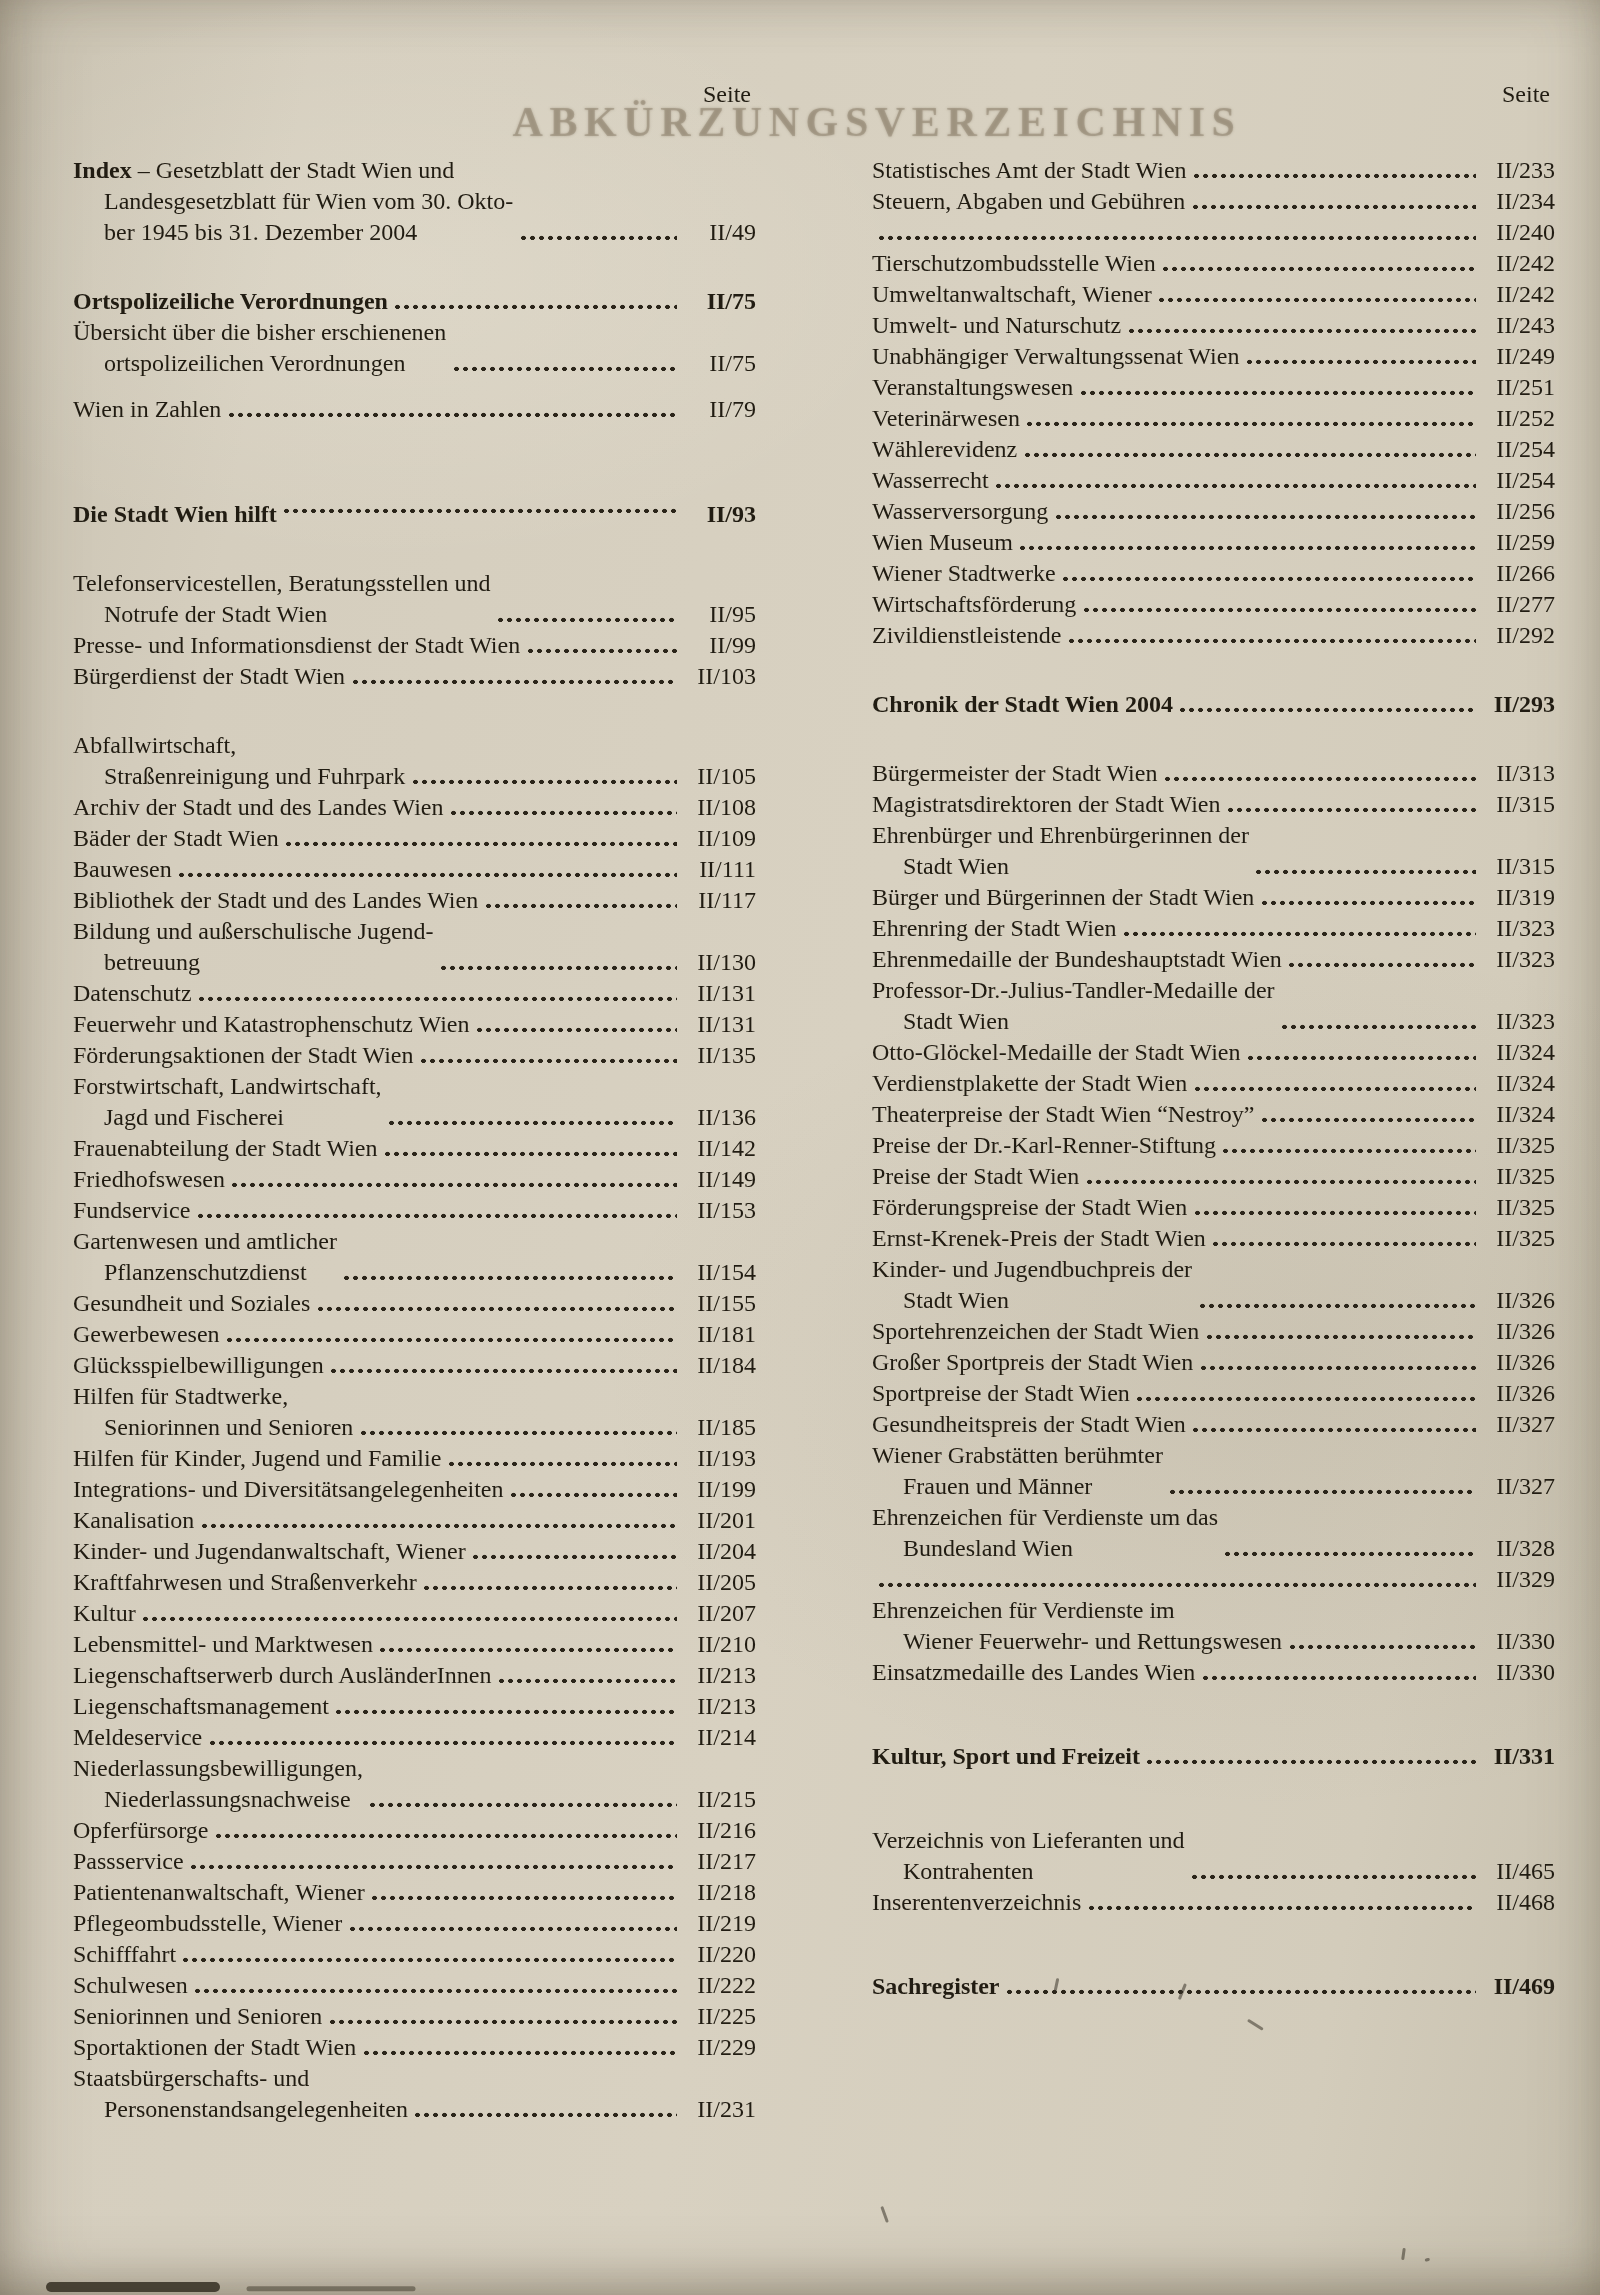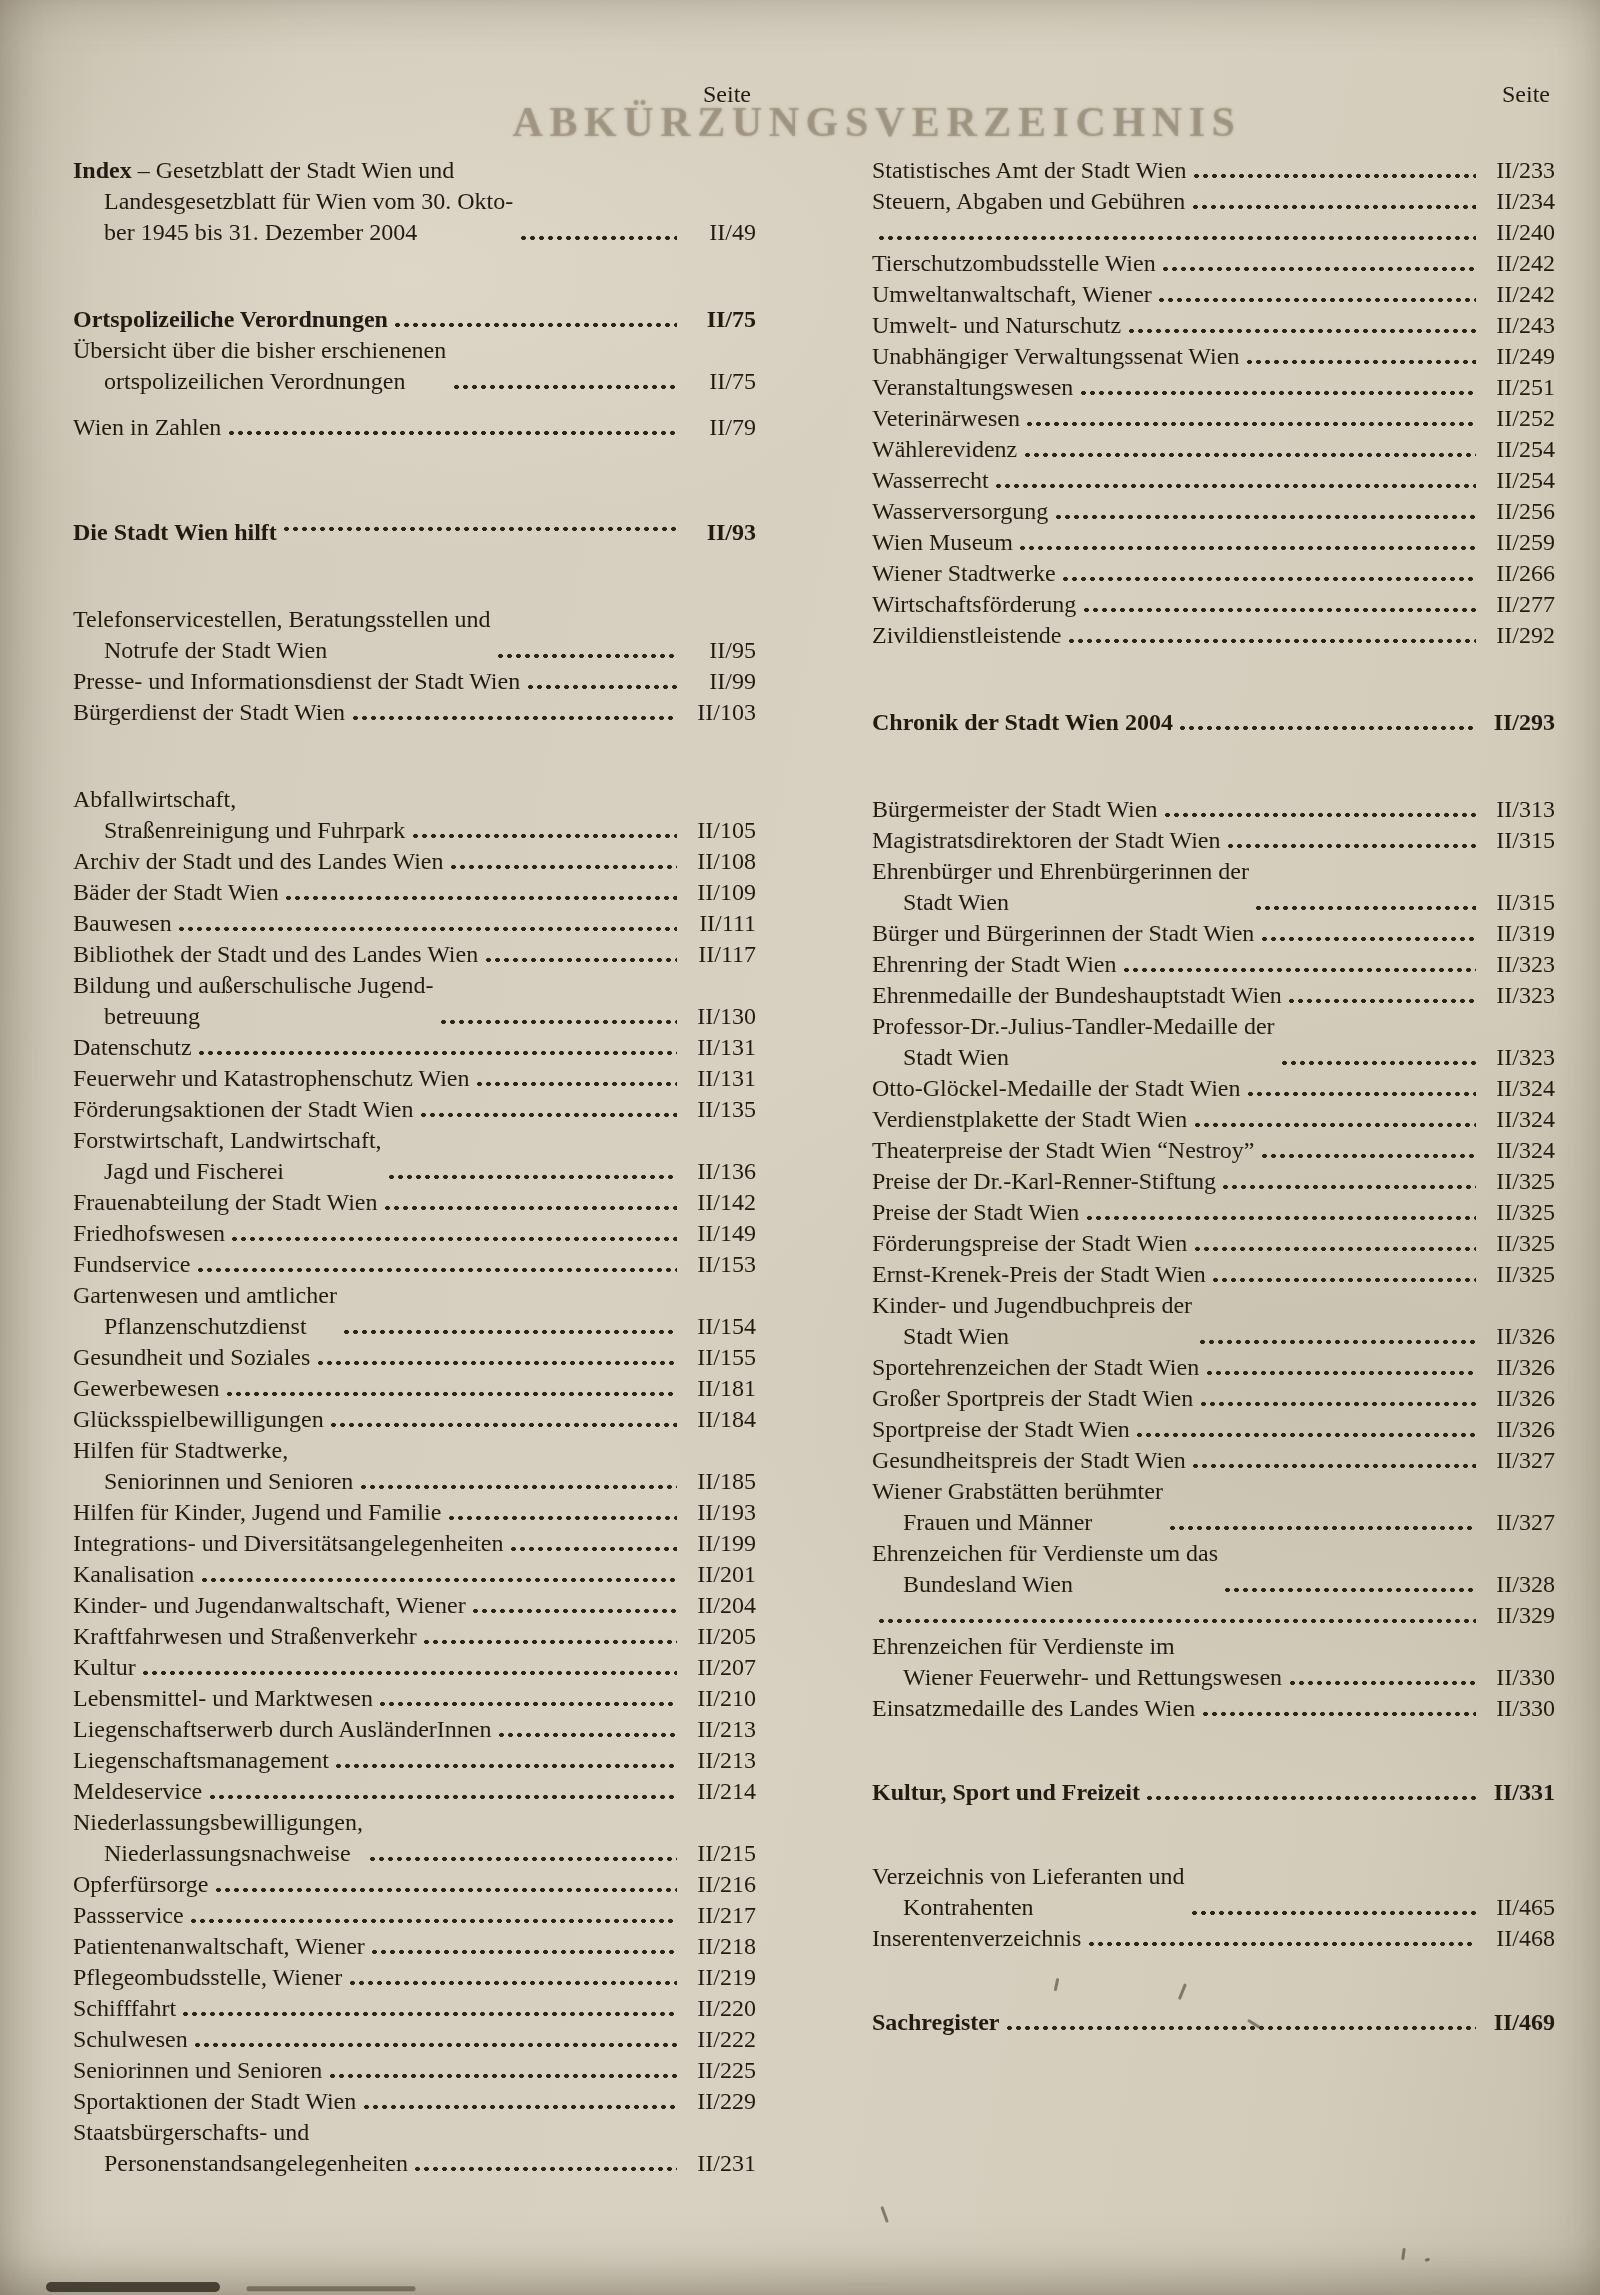--- a/index.html
+++ b/index.html
@@ -45,21 +45,21 @@
     padding-left:31px; text-indent:-31px;
     flex:0 1 auto;
   }
   .entry .dots {
     flex:1 1 0; min-width:0; height:8.3px; margin:0 3.3px 5.8px 7.4px;
     background-image:radial-gradient(circle at 2.5px 4.1px, #2b251a 2.1px, rgba(0,0,0,0) 2.6px);
     background-size:9px 8.3px; background-repeat:repeat-x;
   }
   .entry .page-num { flex:0 0 76px; text-align:right; }
   .g1 { margin-top:15px; }
-  .g2 { margin-top:56px; }
+  .g2 { margin-top:38px; }
   .g3 { margin-top:53px; }
   .g4 { margin-top:74px;align-items:center; }
   .bold .label, .bold .page-num { font-weight:700; }
   b { font-weight:700;margin-top:40px; }
 
   .smudge {
     position:absolute; left:46px; bottom:3.3px; width:174px; height:10px;
     background:#352f23; border-radius:5px; opacity:.85;
     box-shadow:198px 1.7px 0 -2.5px rgba(53,47,35,.55);
   }

